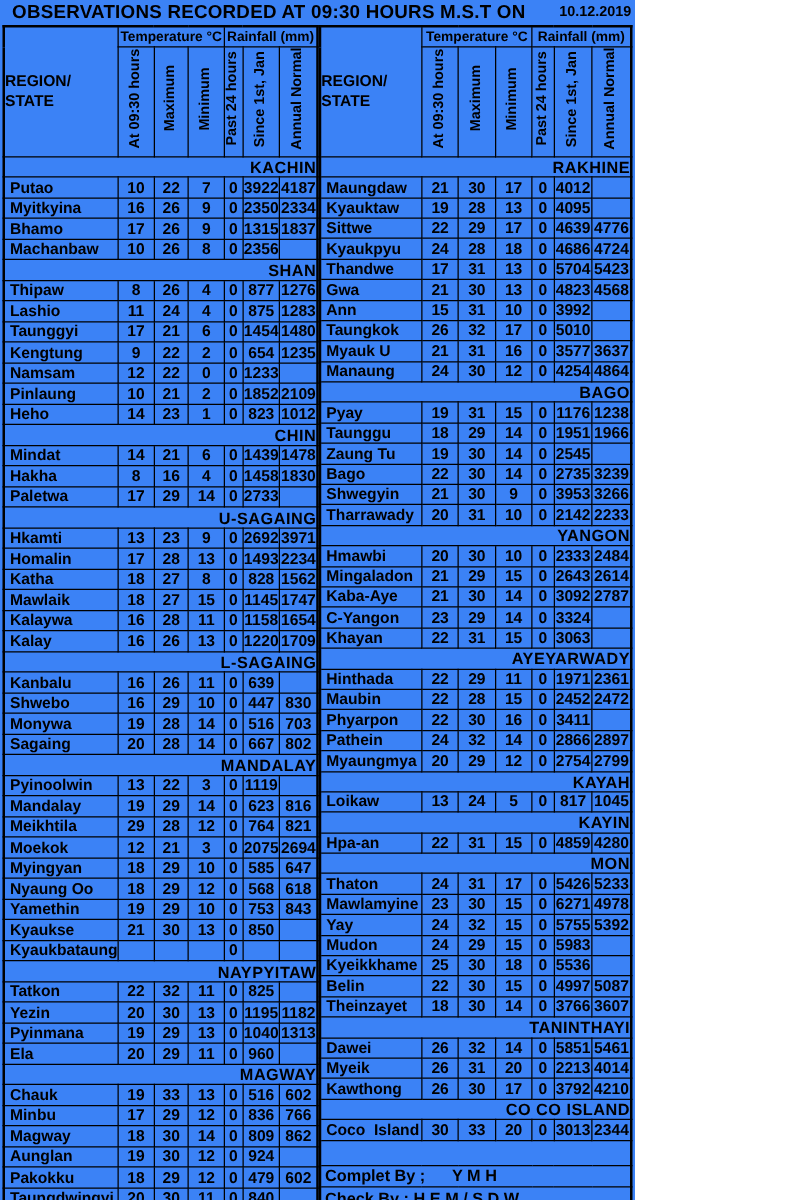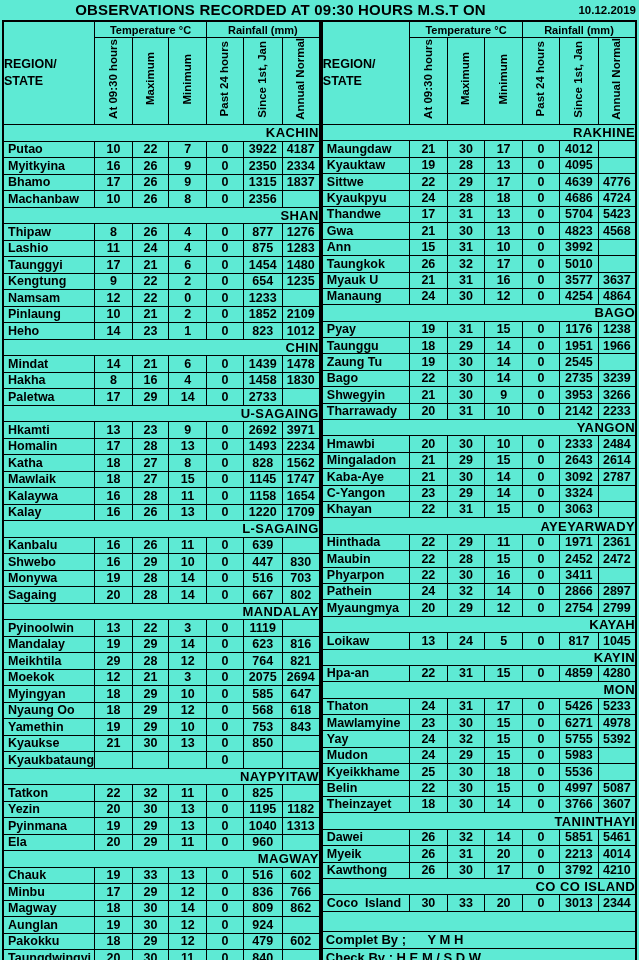--- a/index.html
+++ b/index.html
@@ -1,21 +1,21 @@
 <!DOCTYPE html>
 <html><head>
 <meta charset="utf-8">
 <style>
   html,body{margin:0;padding:0;background:#fff;}
   body{
     width:641px;height:960px;overflow:hidden;
     font-family:"Liberation Sans",sans-serif;
     color:#000;
   }
-  .page{position:relative;width:639px;height:960px;background:#5eead4;}
+  .page{position:relative;width:508px;height:960px;background:#3b82f6;}
   .titlebar{position:relative;height:20px;}
   .title{
     position:absolute;left:0;right:78px;top:1px;
     text-align:center;font-weight:bold;font-size:15px;letter-spacing:.2px;
     white-space:nowrap;
   }
   .date{
     position:absolute;right:3px;top:4px;
     font-weight:bold;font-size:11.5px;white-space:nowrap;text-align:right;
   }

